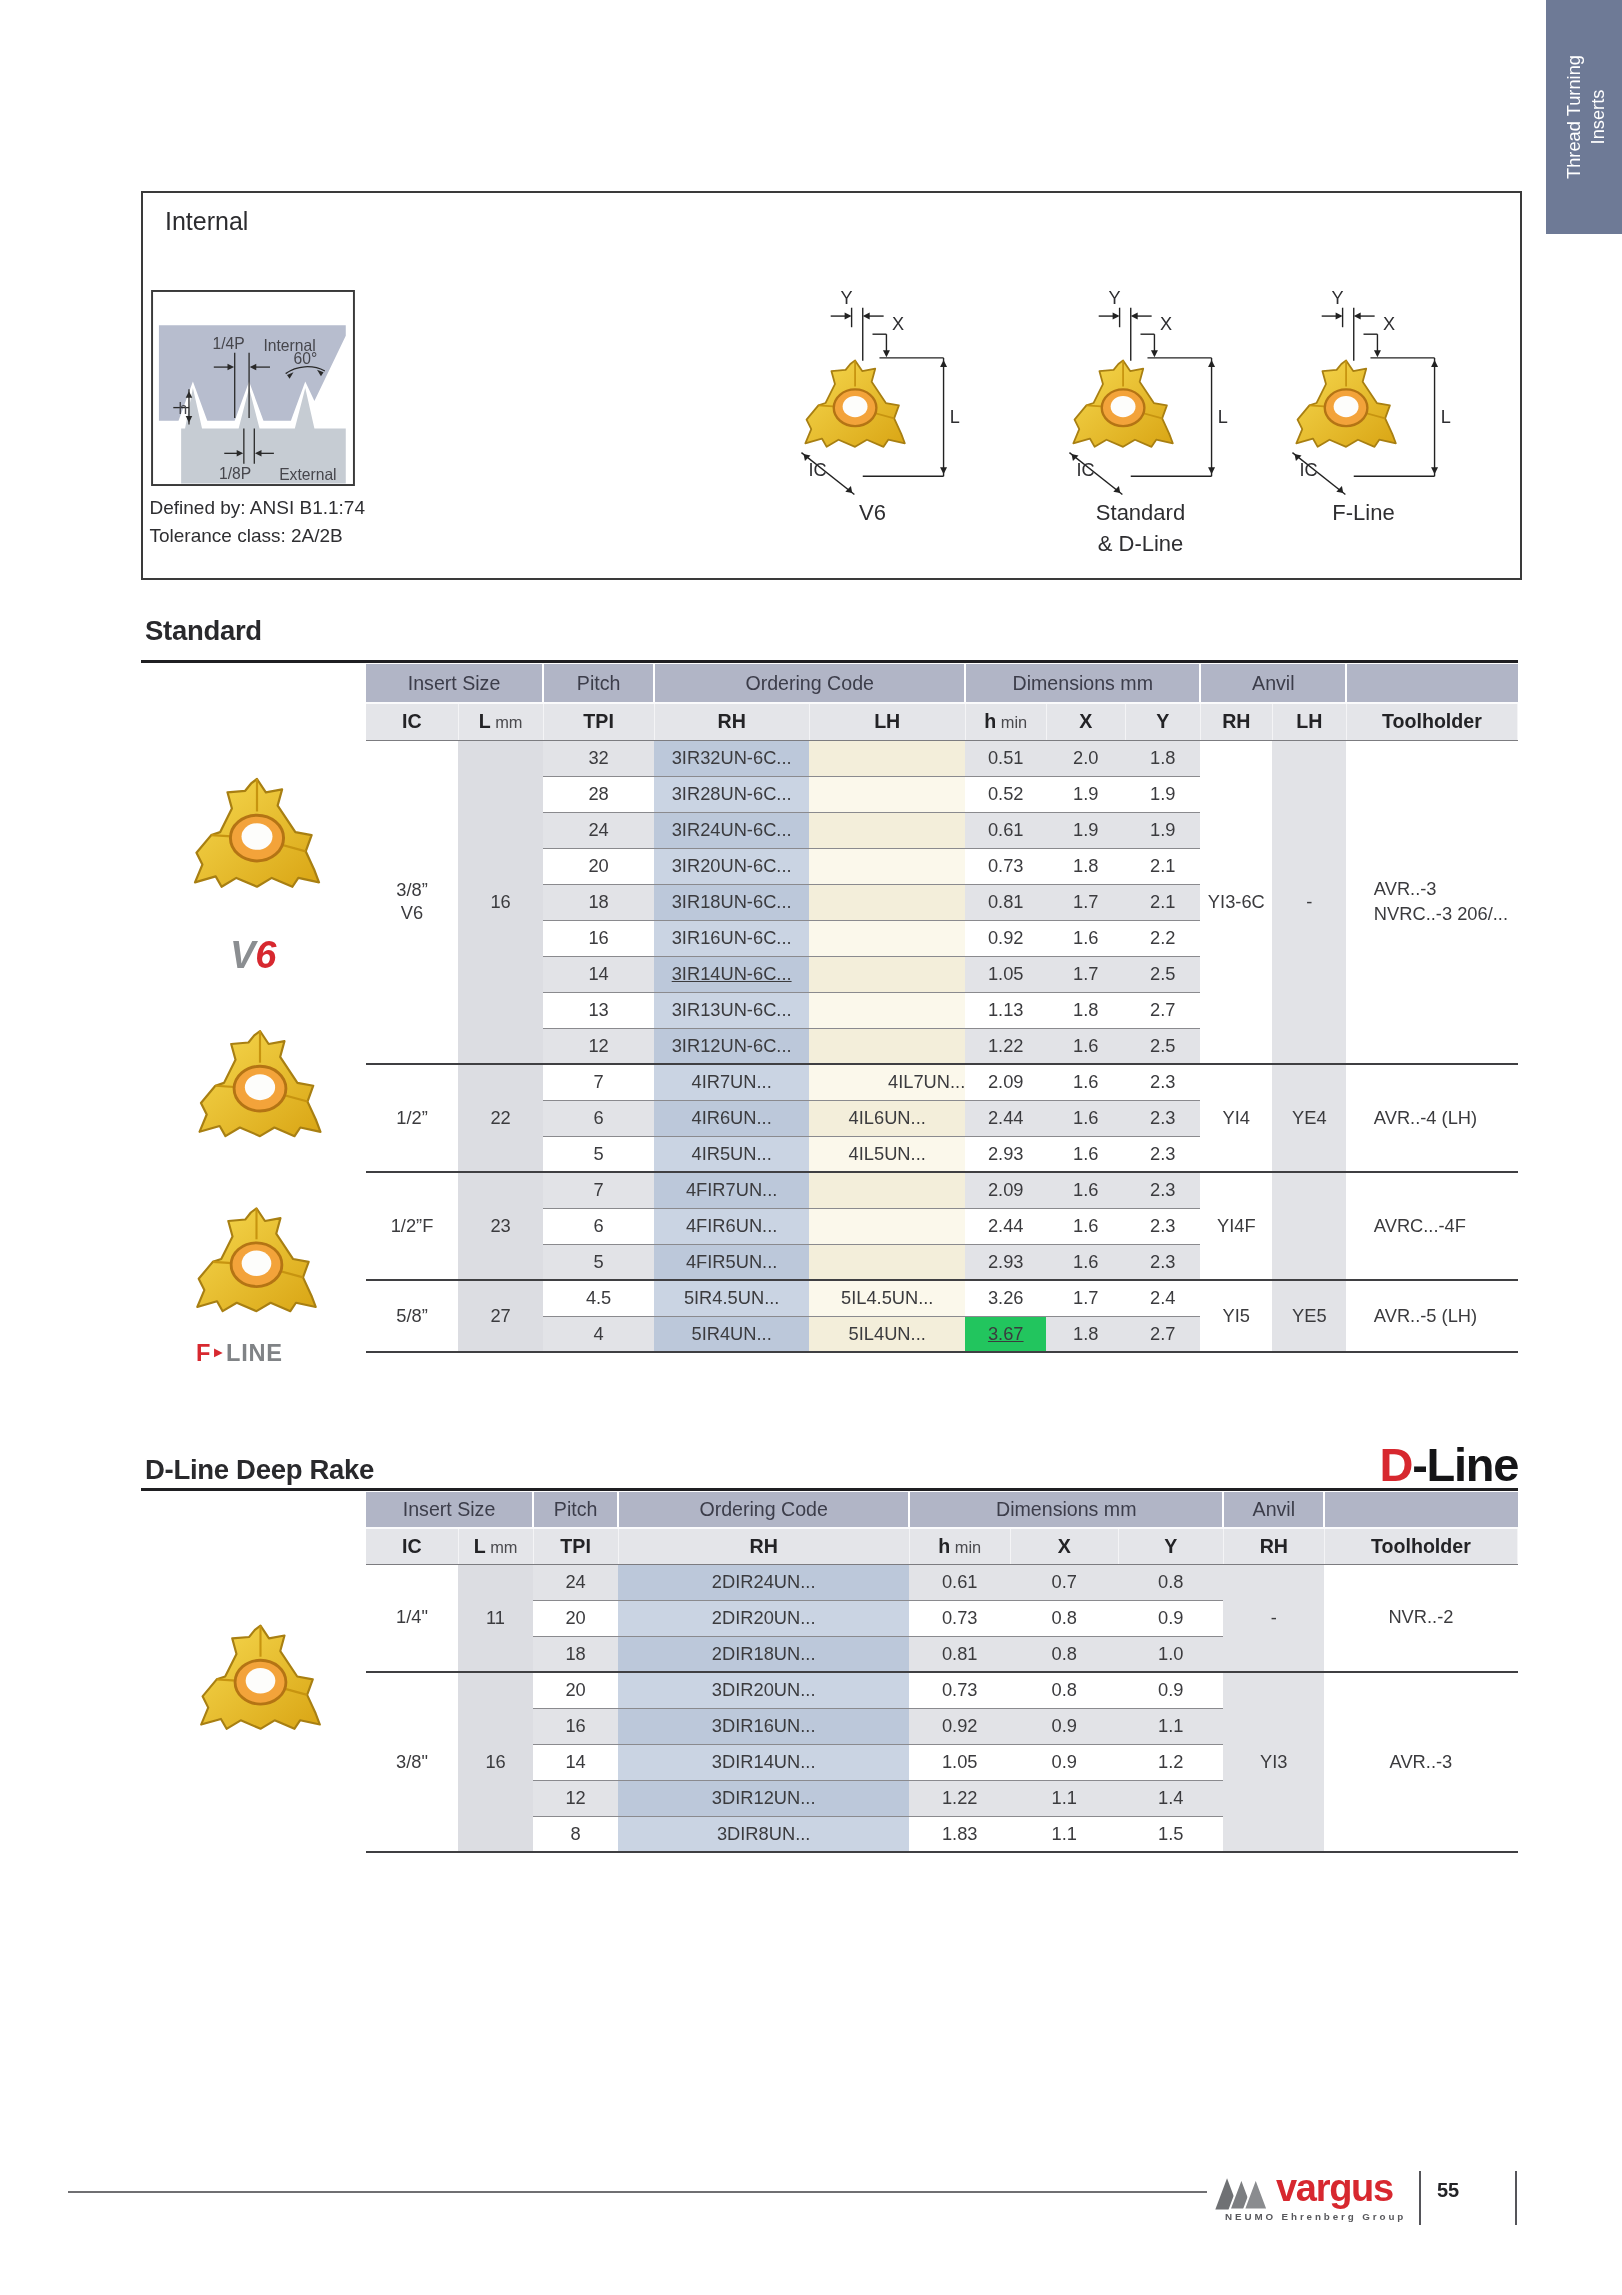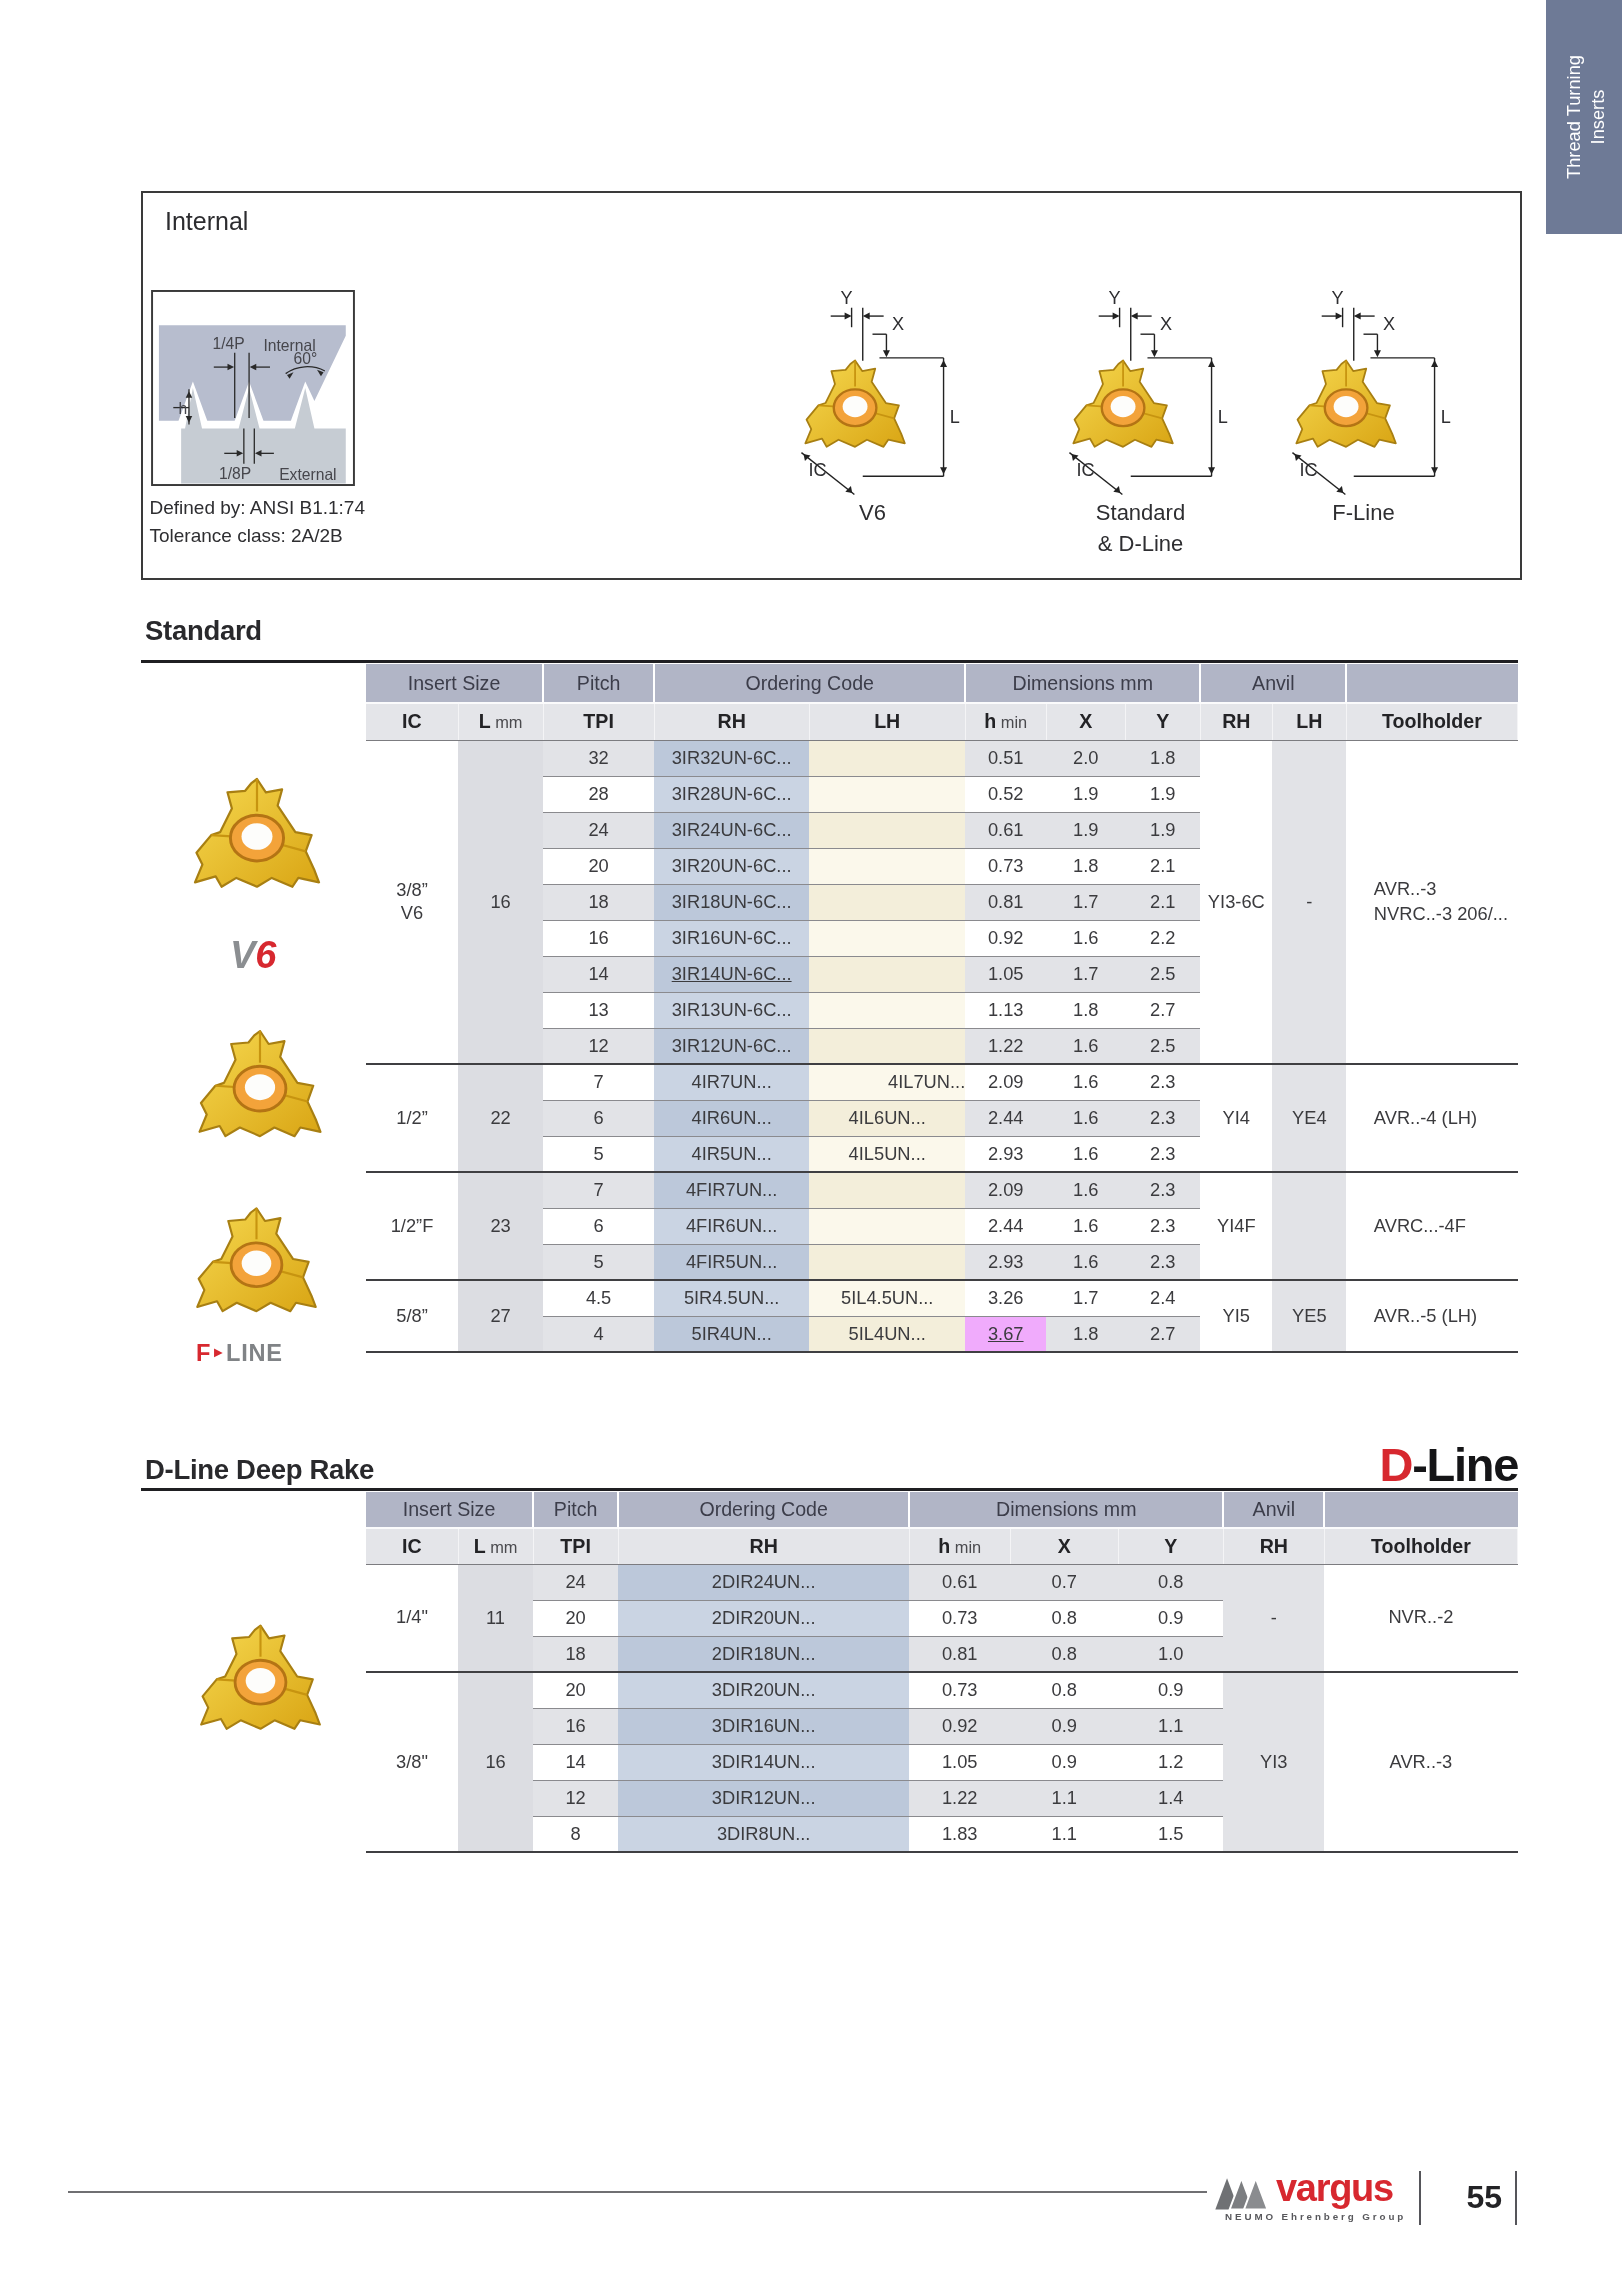--- a/index.html
+++ b/index.html
@@ -31,22 +31,22 @@
   .sub{background:var(--subh,#e4e5e9);font-size:19.6px;text-align:center;color:#232326;
        border-bottom:1.3px solid #7c7c80;border-right:0.7px solid #f4f4f6;}
   .sub b{font-weight:bold;}
   .sub .sm{font-size:16.4px;color:#4a4a4e;font-weight:normal;}
   td.c{font-size:18.3px;text-align:center;color:#3b3b3e;}
   
   #footer-line{position:absolute;left:68px;top:2191px;width:1139px;height:2px;background:#6f6f72;}
   #vargus-word{font-size:38px;font-weight:bold;color:var(--accent,#d7282f);letter-spacing:-1.3px;}
   #neumo{font-size:9.8px;font-weight:bold;letter-spacing:2.9px;color:#58585c;}
   .vdiv{position:absolute;width:2px;background:#55555a;}
-  #page-num{position:absolute;left:1437px;top:2179px;width:65px;text-align:right;
-            font-size:32px;font-weight:bold;color:#232326;}
+  #page-num{position:absolute;left:1437px;top:2179px;width:65px;text-align:left;
+            font-size:20px;font-weight:bold;color:#232326;}
   
   #dline-logo{position:absolute;right:105px;top:1437px;font-size:47px;font-weight:bold;letter-spacing:-1.3px;}
   #dline-logo .d{color:var(--accent,#d7282f);}
   #dline-logo .rest{color:#151517;}
   .logo-v6{font-size:38px;font-weight:bold;font-style:italic;}
   .logo-v6 .v{color:#8b8e91;}
   .logo-v6 .six{color:var(--accent,#d7282f);}
   .logo-fline{font-size:23.6px;font-weight:bold;letter-spacing:0.7px;}
   .logo-fline .f{color:var(--accent,#d7282f);}
   .logo-fline .line{color:#808386;}
@@ -431,21 +431,21 @@
             <td class="c" style="background: rgb(255, 255, 255); border-bottom: 1px solid rgb(138, 138, 142);">1.7</td>
             <td class="c" style="background: rgb(255, 255, 255); border-bottom: 1px solid rgb(138, 138, 142);">2.4</td>
             <td class="c" rowspan="2" style="background: rgb(255, 255, 255); border-bottom: 2px solid rgb(63, 63, 66);">YI5</td>
             <td class="c" rowspan="2" style="background: rgb(226, 227, 231); border-bottom: 2px solid rgb(63, 63, 66);">YE5</td>
             <td class="c" rowspan="2" style="background: rgb(255, 255, 255); border-bottom: 2px solid rgb(63, 63, 66); line-height: 1.35; text-align: left; padding-left: 27.5px;">AVR..-5 (LH)</td>
           </tr>
           <tr style="height: 36px;">
             <td class="c" style="background: rgb(226, 227, 231); border-bottom: 2px solid rgb(63, 63, 66);">4</td>
             <td class="c" style="background: rgb(188, 200, 218); border-bottom: 2px solid rgb(63, 63, 66);">5IR4UN...</td>
             <td class="c" style="background: rgb(243, 238, 218); border-bottom: 2px solid rgb(63, 63, 66);">5IL4UN...</td>
-            <td class="c" style="background: #f0abfc; border-bottom: 2px solid rgb(63, 63, 66); text-decoration: underline;">3.67</td>
+            <td class="c" style="background: #22c55e; border-bottom: 2px solid rgb(63, 63, 66); text-decoration: underline;">3.67</td>
             <td class="c" style="background: rgb(226, 227, 231); border-bottom: 2px solid rgb(63, 63, 66);">1.8</td>
             <td class="c" style="background: rgb(226, 227, 231); border-bottom: 2px solid rgb(63, 63, 66);">2.7</td>
           </tr>
         </tbody>
       </table>
     </div>
 
   <div id="std-photos">
       <svg class="abs" style="left:175px;top:759px" width="164" height="164" viewBox="0 0 200 180">
         <g transform="translate(10,0) scale(0.9)">

